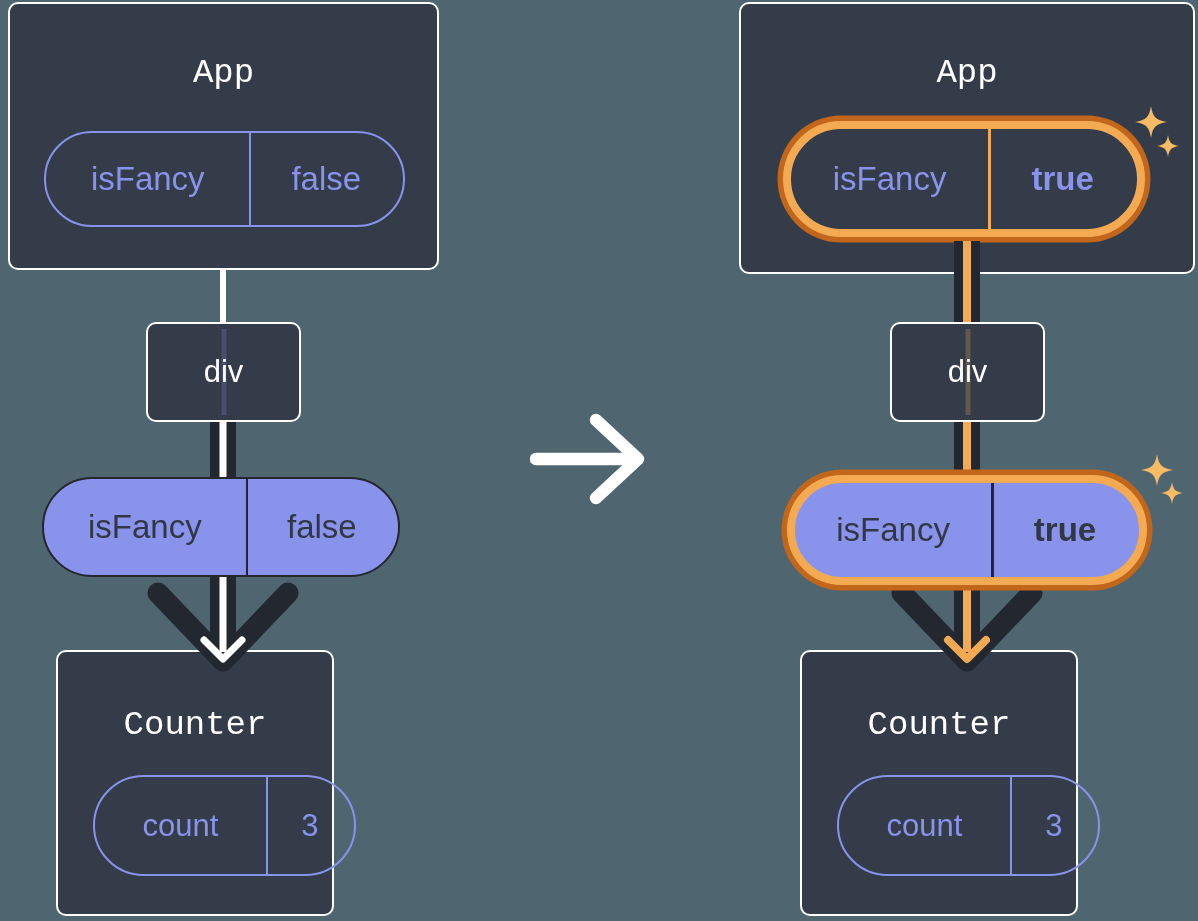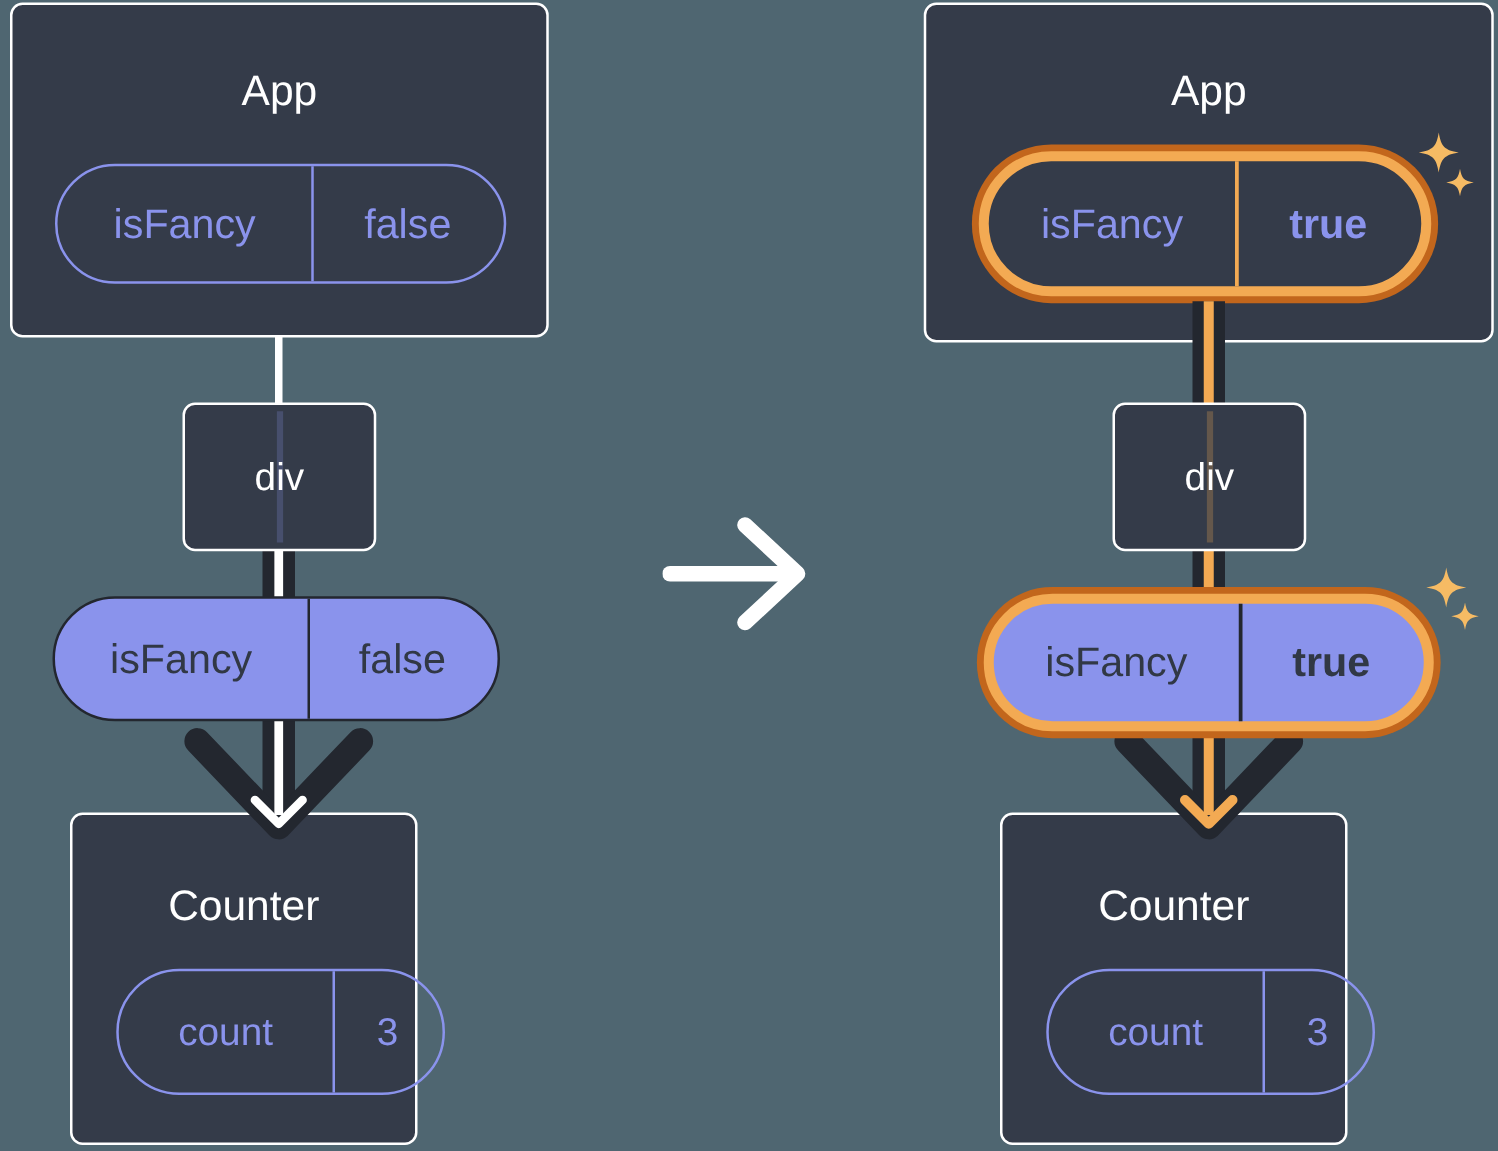--- a/index.html
+++ b/index.html
@@ -20,21 +20,21 @@
 
   
   .card{
     position:absolute; background:var(--card);
     border:2.5px solid var(--white); border-radius:10px; z-index:1;
   }
   .app-card{left:8px; top:2px; width:431px; height:268px;}
   .after .app-card{left:-5px; width:456px; height:272px;}
   .card-title{
     position:absolute; left:0; right:0; text-align:center;
-    color:var(--white); font-size:34px; font-weight:500; line-height:34px;
+    color:var(--white); font-size:34px; font-weight:500; line-height:34px;font-family:Liberation Mono, monospace;
   }
   .app-card .card-title{top:52px;}
   .counter-card{left:56px; top:650px; width:278px; height:266px;}
   .counter-card .card-title{top:56px;}
 
   
   .pill{position:absolute; border-radius:70px; display:flex; align-items:stretch; z-index:4;}
   .pill .cell{display:flex; align-items:center; justify-content:center; font-size:33px;}
   .pill .cell-key{width:57%;}
   .pill .cell-val{flex:1;text-align:center;}
@@ -59,21 +59,21 @@
   .prop-pill .divider{background:var(--ink); width:2.5px;}
   .after .prop-pill{
     left:43px; top:475px; width:360px; height:110px;
     border:8px solid var(--orange-light);
     box-shadow:0 0 0 5.5px var(--orange-dark);
   }
   .after .cell-val{font-weight:700;}
 
   
   .tag-node{
-    position:absolute; left:146px; top:322px; width:155px; height:119px;
+    position:absolute; left:146px; top:322px; width:155px; height:100px;
     background:var(--card); border:2.5px solid var(--white); border-radius:10px;
     display:flex; align-items:center; justify-content:center; z-index:3;
   }
   .tag-node::before{content:''; position:absolute; left:50%; transform:translateX(-50%);
     top:5px; bottom:5px; width:5px; background:rgba(139,148,235,0.22);}
   .after .tag-node::before{background:rgba(243,170,83,0.25);}
   .tag-node .tag-label{color:var(--white); font-size:31px; position:relative;}
 
   
   .connector{position:absolute; background:var(--ink); z-index:2;}

